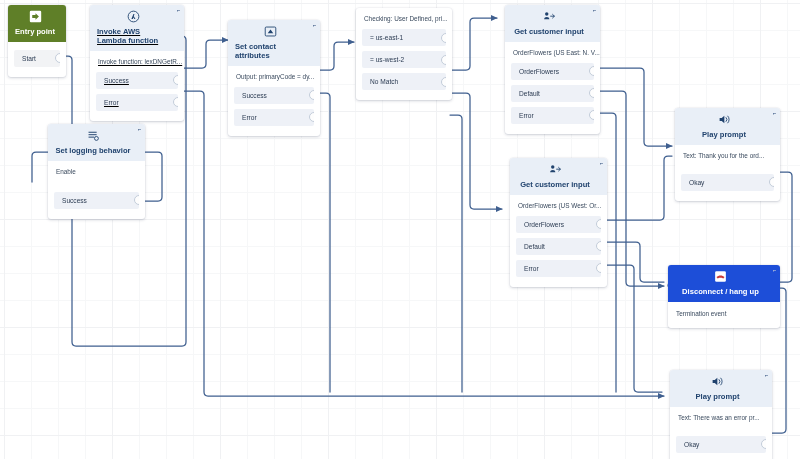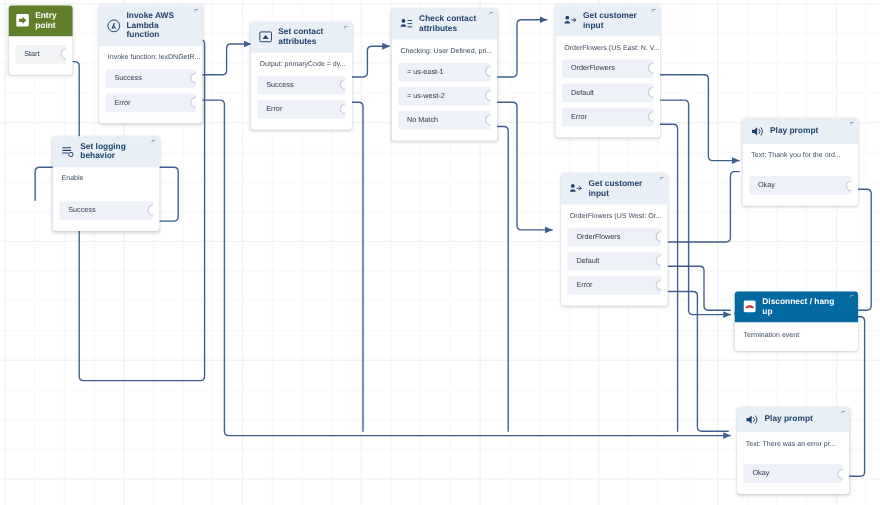--- a/index.html
+++ b/index.html
@@ -37,20 +37,21 @@
     display: flex; align-items: center; gap: 5px;
     padding: 5px 14px 5px 7px;
     background: #e9eff7;
     color: #21436e;
     font-size: 7.6px;
     font-weight: bold;
     line-height: 1.18;
     border-radius: 3px 3px 0 0;
     position: relative;
     min-height: 22px;
+    flex-direction: column;
   }
   .nhead .ico { flex: 0 0 auto; display:flex; align-items:center; justify-content:center; width:13px; height:13px; }
   .nhead .ttl { flex: 1 1 auto; }
   .corner {
     position: absolute; top: 3px; right: 3px;
     width: 5px; height: 5px;
     color: #2f4f7c; font-size: 6px; line-height: 5px; text-align: center;
   }
   .nbody {
     padding: 7px 8px 6px 8px;
@@ -79,21 +80,21 @@
     background: #fdfdfd;
     border: 1px solid #c3ccd9;
     border-radius: 50%;
   }
 
   
   .node.entry .nhead { background: #5f7f28; color: #ffffff; padding: 5px 10px 5px 6px; }
   .node.entry .out { background: #f2f3f5; }
 
   
-  .node.disc .nhead { background: #0369a1; color: #ffffff; justify-content: space-between; }
+  .node.disc .nhead { background: #1d4ed8; color: #ffffff; justify-content: space-between; }
   .node.disc .corner { color: #cfd3d8; }
   .node.disc .nbody { padding-top: 8px; padding-bottom: 10px; }
 </style>
 </head>
 <body>
 
 <div id="canvas">
 
   <svg id="wires" viewBox="0 0 800 459" xmlns="http://www.w3.org/2000/svg">
     <defs>
@@ -150,21 +151,21 @@
       <span class="ttl">Entry point</span>
     </div>
     <div class="outs" style="padding-top:8px;">
       <div class="out">
         <span>Start</span>
         <span class="dot"></span>
       </div>
     </div>
   </div>
 
-  <div class="node" style="left:90px; top:5px; width:94px;">
+  <div class="node" style="left:90px; top:5px; width:94px;text-decoration:underline;">
     <div class="nhead">
       <span class="corner">⌐</span>
       <span class="ico">
         <svg width="13" height="13" viewBox="0 0 16 16">
             <circle cx="8" cy="8" r="6.6" fill="none" stroke="#21436e" stroke-width="1.1"></circle>
             <path d="M5.4 11.2 7.9 4.9h1.3l-2 6.3z M8.4 7.6l2 3.6h-1.3l-1.4-2.4z" fill="#21436e"></path>
           </svg>
       </span>
       <span class="ttl">Invoke AWS Lambda function</span>
     </div>
@@ -199,31 +200,20 @@
         <span class="dot"></span>
       </div>
       <div class="out">
         <span>Error</span>
         <span class="dot"></span>
       </div>
     </div>
   </div>
 
   <div class="node" style="left:356px; top:8px; width:96px;">
-    <div class="nhead">
-      <span class="corner">⌐</span>
-      <span class="ico">
-        <svg width="13" height="13" viewBox="0 0 16 16">
-            <circle cx="4.6" cy="5" r="2.1" fill="#21436e"></circle>
-            <path d="M1.4 11.4c0-1.8 1.5-2.8 3.2-2.8s3.2 1 3.2 2.8z" fill="#21436e"></path>
-            <path d="M9.6 4.4 14 4.4 M9.6 8 14 8 M9.6 11.6 14 11.6" stroke="#21436e" stroke-width="1.1" stroke-linecap="round"></path>
-          </svg>
-      </span>
-      <span class="ttl">Check contact attributes</span>
-    </div>
     <div class="nbody">Checking: User Defined, pri...</div>
     <div class="outs">
       <div class="out">
         <span>= us-east-1</span>
         <span class="dot"></span>
       </div>
       <div class="out">
         <span>= us-west-2</span>
         <span class="dot"></span>
       </div>

